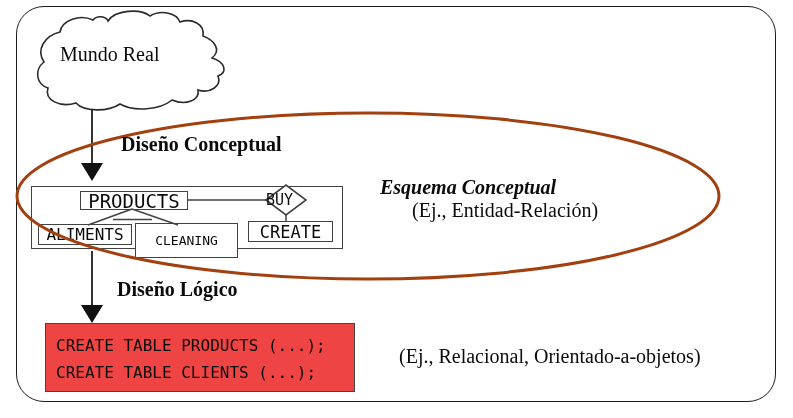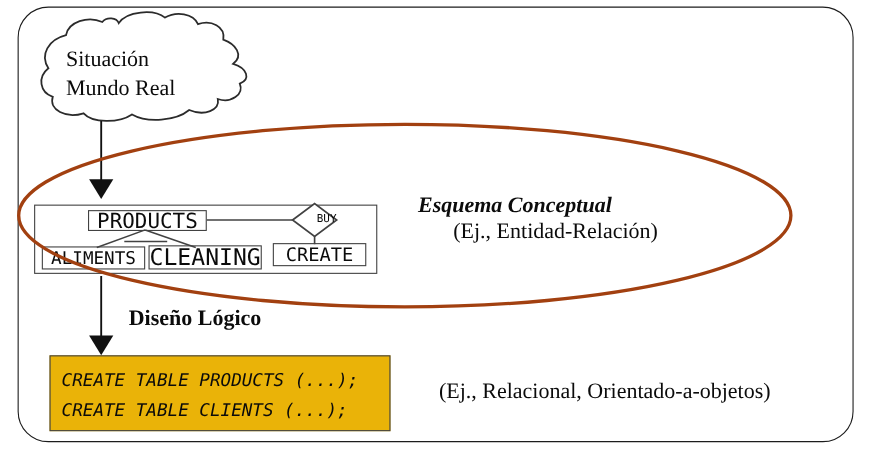--- a/index.html
+++ b/index.html
@@ -24,30 +24,30 @@
   .lbl-esq-logico{left:370px;top:321px;}
   .lbl-esq-logico-ej{left:399px;top:345px;}
   .mono{font-family:"DejaVu Sans Mono", monospace;}
   .box{
     position:absolute;z-index:1;background:#fff;border:1.6px solid #424242;
     display:flex;align-items:center;justify-content:center;box-sizing:border-box;
   }
   .er-outer{left:31px;top:186px;width:312px;height:63px;border-width:1.8px;background:transparent;}
   .b-products{left:80px;top:191px;width:108px;height:19px;font-size:19px;}
   .b-aliments{left:38px;top:224px;width:94px;height:21px;font-size:16px;text-align:right;}
-  .b-cleaning{left:135px;top:223px;width:103px;height:22px;font-size:21px;}
+  .b-cleaning{left:135px;top:223px;width:103px;height:35px;font-size:13px;}
   .b-clients{left:248px;top:221px;width:85px;height:21px;font-size:17px;}
   .buy-label{
-    position:absolute;z-index:6;left:266px;top:192px;width:40px;text-align:right;
-    font-size:10px;line-height:16px;
+    position:absolute;z-index:6;left:266px;top:192px;width:40px;text-align:left;
+    font-size:15px;line-height:16px;
   }
   .sql-box{
     position:absolute;z-index:1;left:45px;top:323px;width:310px;height:69px;
-    border:1.8px solid #424242;box-sizing:border-box;background:#eab308;
-    font-size:16px;line-height:27px;padding:8px 0 0 10px;font-style:italic;
+    border:1.8px solid #424242;box-sizing:border-box;background:#ef4444;
+    font-size:16px;line-height:27px;padding:8px 0 0 10px;
   }
 </style>
 </head>
 <body>
 
 <div class="canvas">
 
   <div class="frame"></div>
 
   <div class="box er-outer"></div>
@@ -102,24 +102,24 @@
 
     <line x1="92" y1="251" x2="92" y2="306" stroke="#111" stroke-width="1.7"></line>
     <polygon points="81,305 103,305 92,323" fill="#111"></polygon>
 
     <ellipse cx="368" cy="196" rx="351" ry="83" fill="none" stroke-width="3" stroke="#a24010"></ellipse>
   </svg>
 
   <div class="buy-label mono">BUY</div>
 
   <div class="txt cloud-text">
-    <div>Situación</div>
     <div>Mundo Real</div>
   </div>
 
+  <div class="txt serif20 bold lbl-conceptual">Diseño Conceptual</div>
 
   <div class="txt serif20 bold lbl-logico">Diseño Lógico</div>
 
   <div class="txt serif20 bolditalic lbl-esq-conceptual">Esquema Conceptual</div>
   <div class="txt serif20 lbl-esq-conceptual-ej">(Ej., Entidad-Relación)</div>
 
   <div class="txt serif20 lbl-esq-logico-ej">(Ej., Relacional, Orientado-a-objetos)</div>
 
 </div>
 

